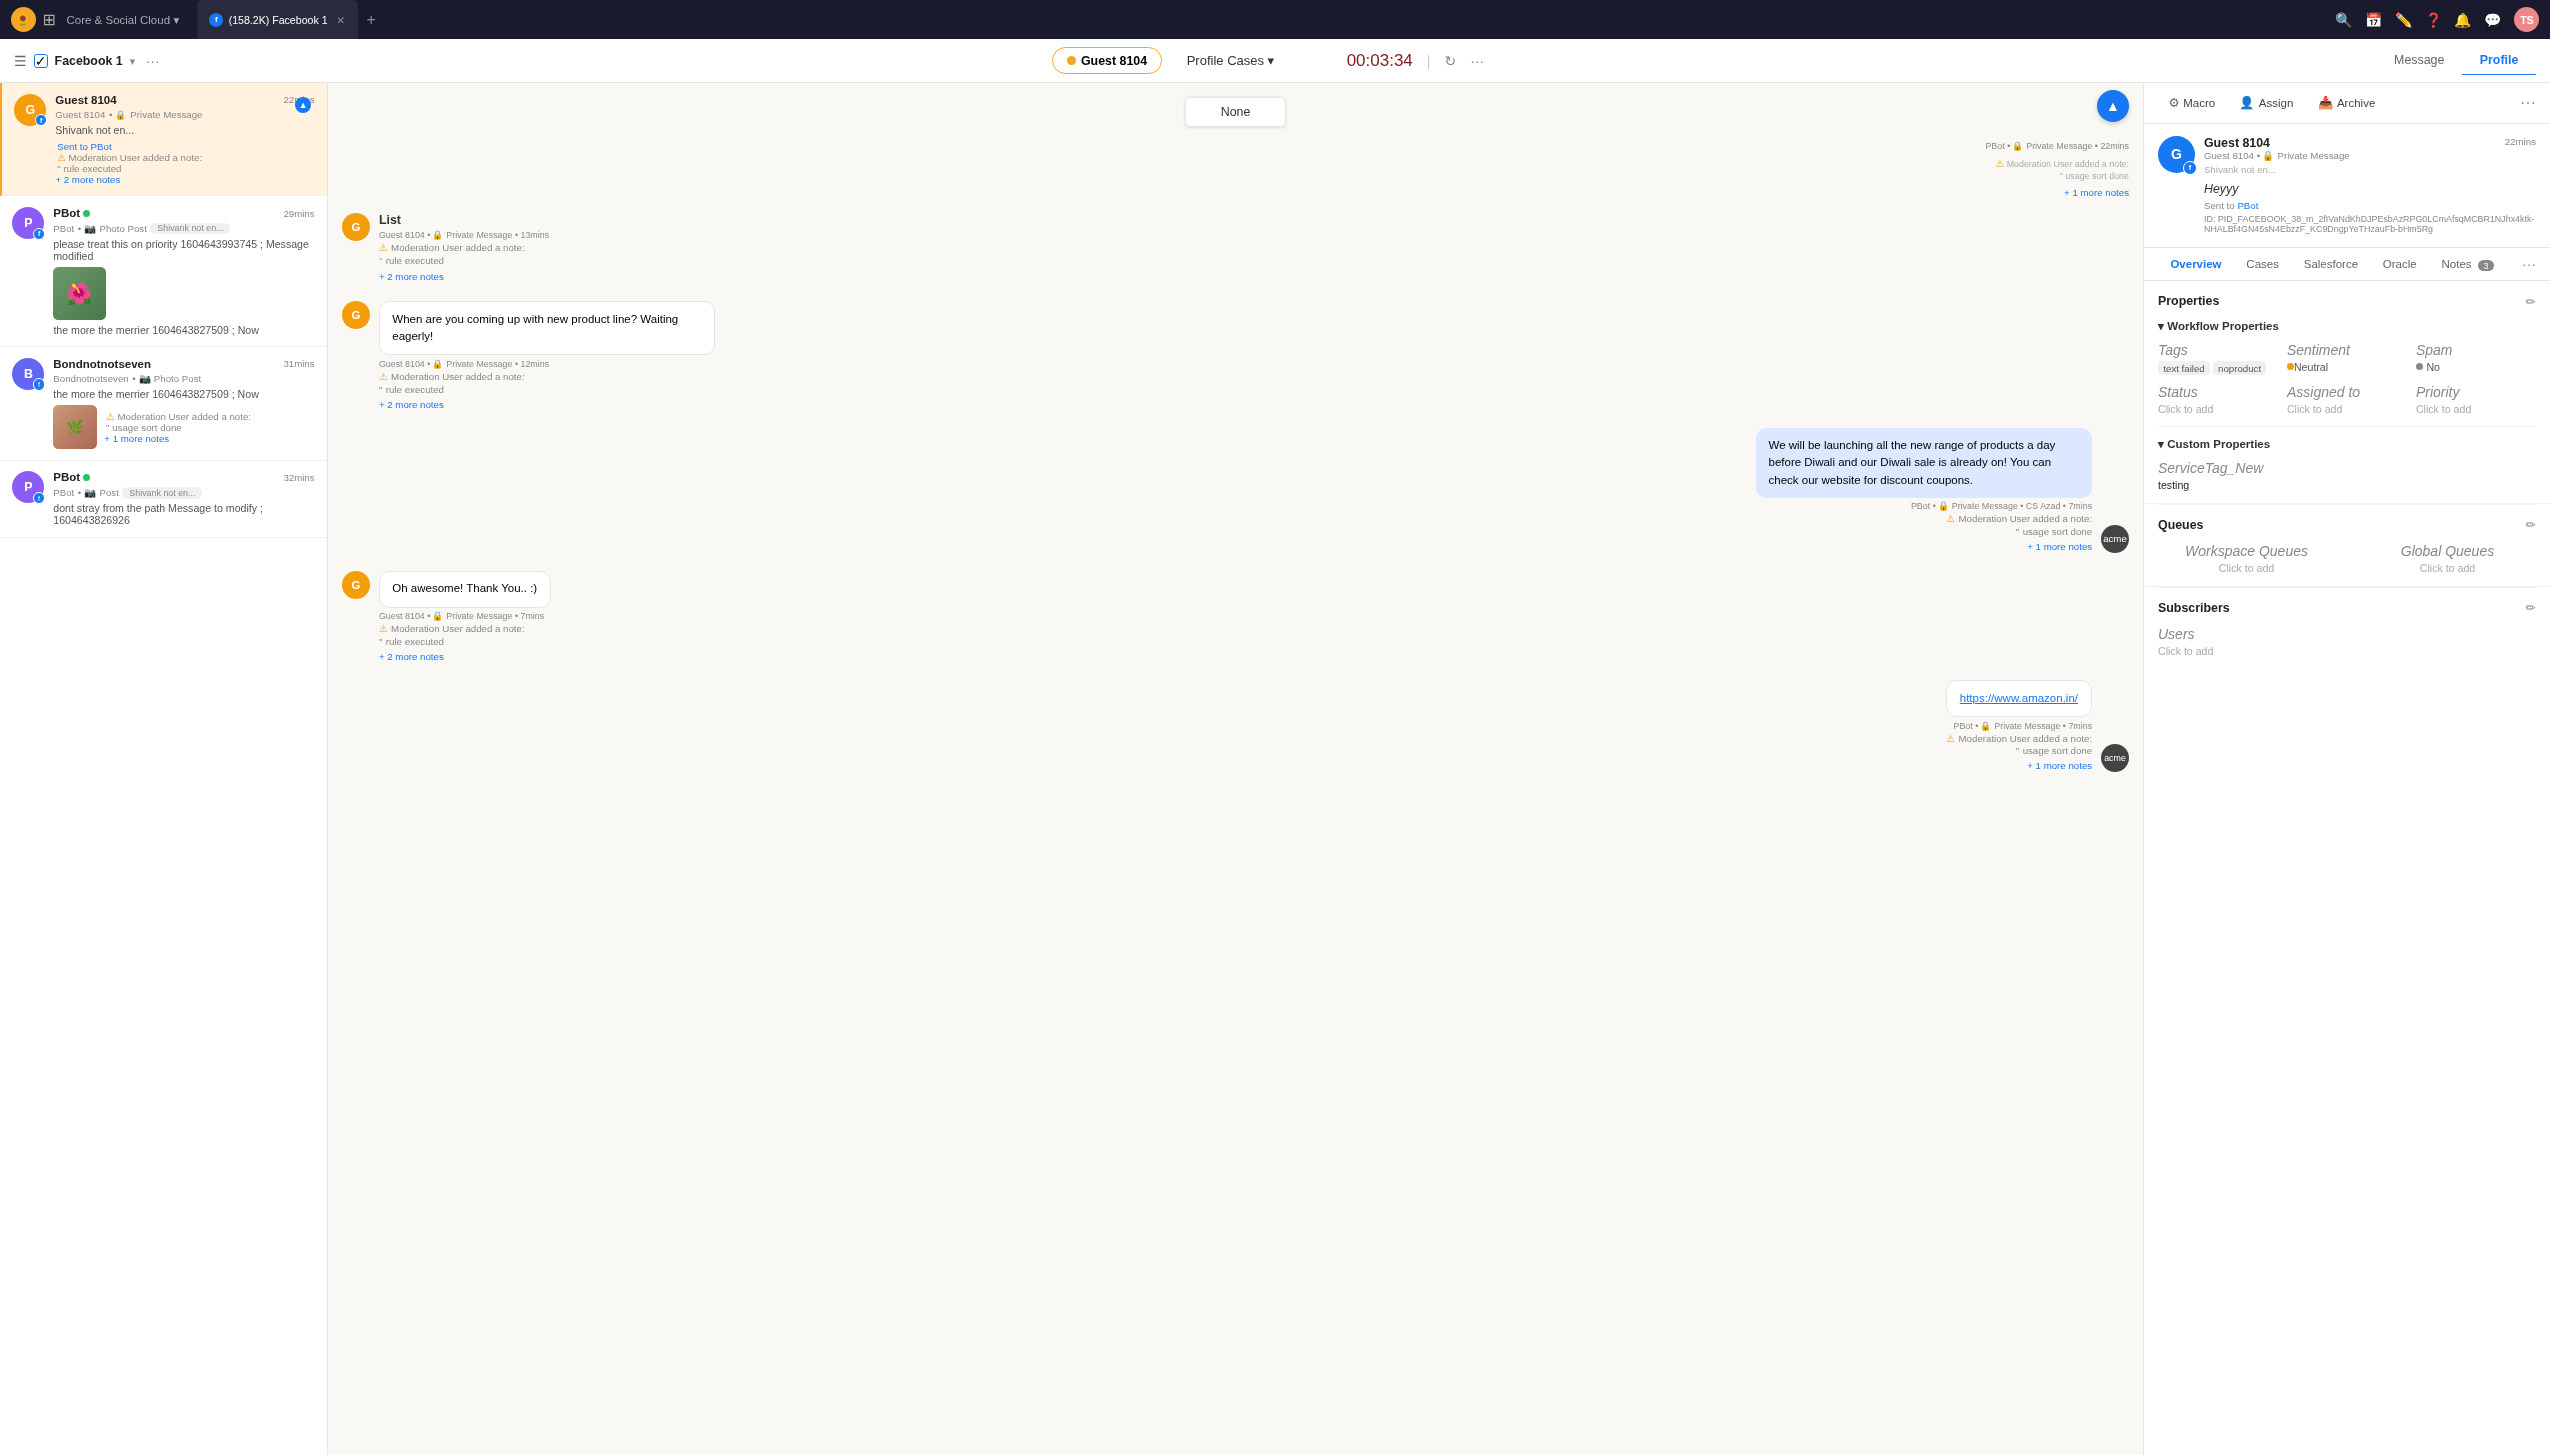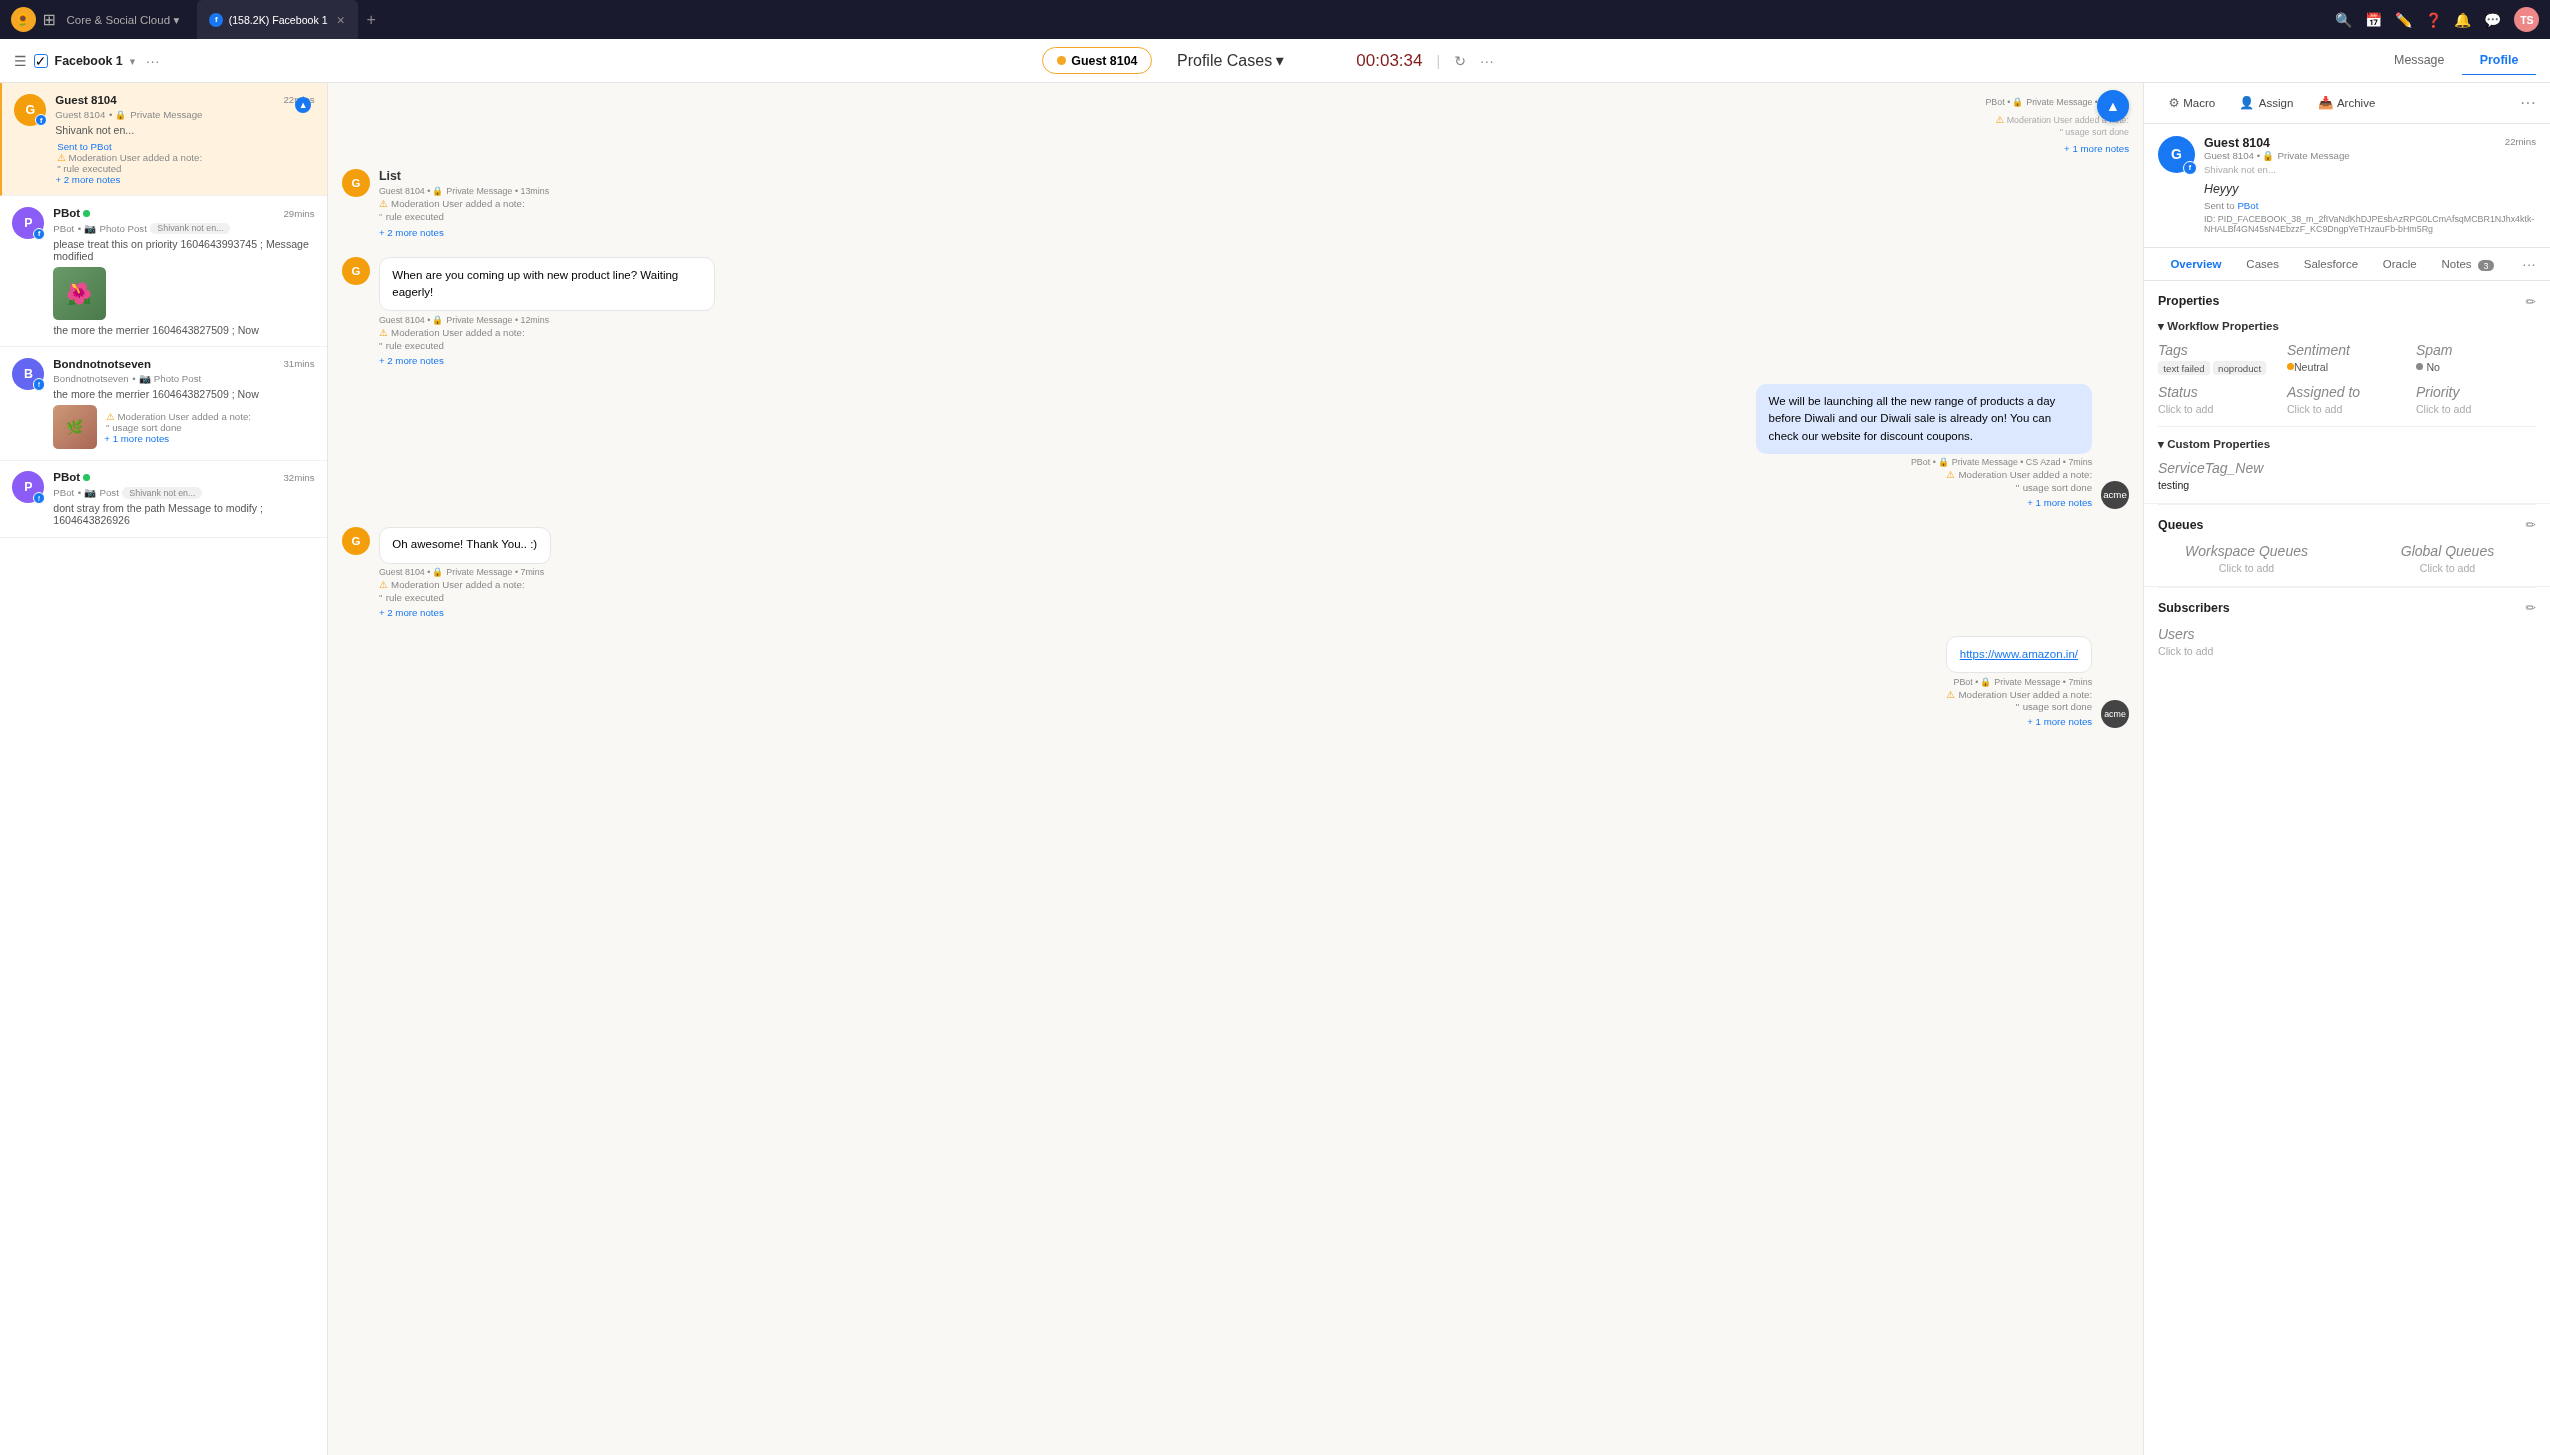--- a/index.html
+++ b/index.html
@@ -68,21 +68,21 @@
       font-size: 12.4px;
       font-weight: 600;
     }
     .guest-badge-dot { width: 8.9px; height: 8.9px; border-radius: 50%; background: #f5a623; }
 
     
     .profile-cases-btn {
       display: flex;
       align-items: center;
       gap: 3.5px;
-      font-size: 16px;
+      font-size: 13px;
       color: #333;
       cursor: pointer;
       padding: 5.3px 10.6px;
     }
 
     
     .timer { font-size: 17px; color: #7f1d1d; font-variant-numeric: tabular-nums; padding-left: 48px; }
 
     
     .right-tabs { display: flex; align-items: center; gap: 0; margin-left: auto; }
@@ -511,20 +511,23 @@
       </div>
     </div>
   </div>
 
   <div class="chat-panel">
     <div class="chat-panel-inner">
       <div class="scroll-up-fab">▲</div>
 
       <div class="chat-messages">
 
+        <div class="none-section">
+          <button class="none-btn">None</button>
+        </div>
 
         <div style="text-align:right;font-size:8.9px;color:#888;margin-bottom:7px;">
           PBot • 🔒 Private Message • 22mins
         </div>
         <div style="text-align:right;font-size:8.9px;color:#aaa;margin-bottom:1.8px;">
           <span class="warning-icon">⚠</span> Moderation User added a note:
         </div>
         <div style="text-align:right;font-size:8.9px;color:#aaa;margin-bottom:1.8px;">
           <span>"</span> usage sort done
         </div>

